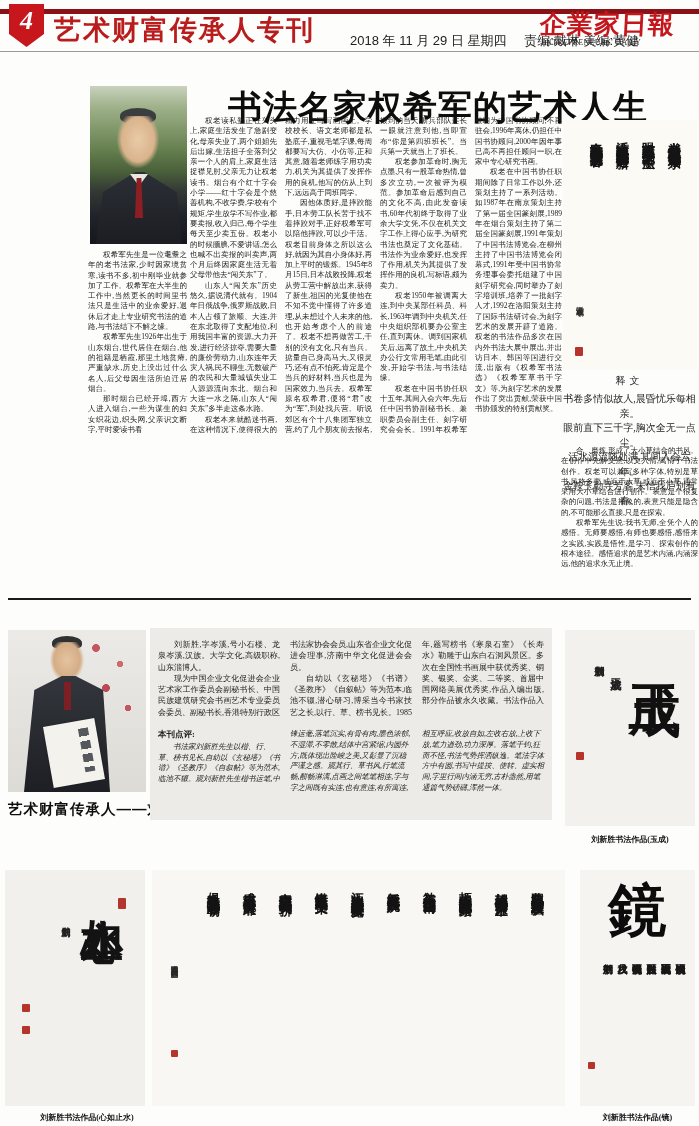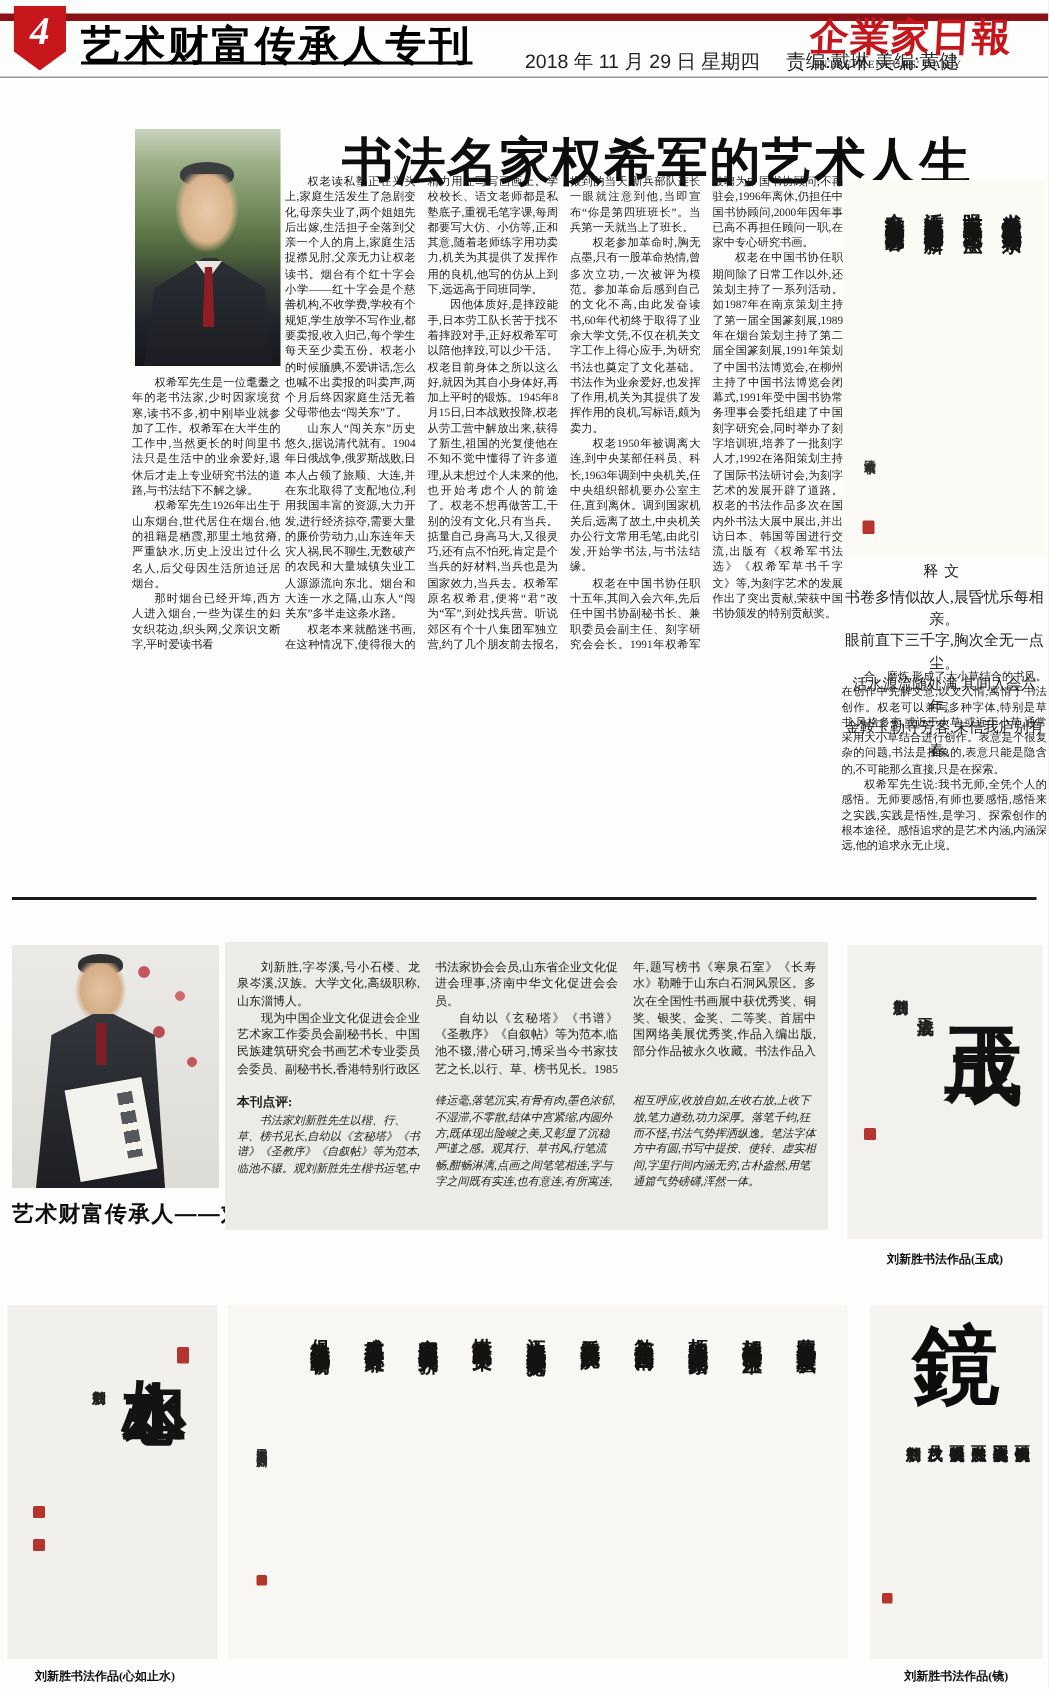--- a/index.html
+++ b/index.html
@@ -6,21 +6,21 @@
   .page{position:relative;width:699px;height:1126px;margin:0 auto;background:#fdfdfc;overflow:hidden;
         font-family:"Liberation Serif",serif;color:#1c1c1c;}
   .abs{position:absolute;}
   
   .top-bar{left:0;top:9px;width:699px;height:5px;background:#8a1216;}
   .page-badge{left:9px;top:4px;width:35px;height:43px;background:#c8161d;
       clip-path:polygon(0 0,100% 0,100% 70%,50% 100%,0 70%);
       display:flex;align-items:flex-start;justify-content:center;}
   .page-badge span{color:#fff;font:italic 900 26px "Liberation Serif",serif;line-height:34px;}
   .section-title{left:54px;top:12px;font-family:"Liberation Sans",sans-serif;font-weight:900;
-      font-size:27px;letter-spacing:2px;color:#000000;white-space:nowrap;text-decoration:underline;}
+      font-size:27px;letter-spacing:2px;color:#b91c1c;white-space:nowrap;}
   .date-line{left:350px;top:32px;font-family:"Liberation Sans",sans-serif;font-size:13px;color:#222;white-space:nowrap;}
   .date-line span{margin-right:14px;}
   .masthead{left:540px;top:7px;font-weight:900;font-size:26px;letter-spacing:1px;color:#c4171d;
       white-space:nowrap;transform:skewX(-3deg);}
   .masthead-en{left:541px;top:38px;font-size:7.5px;letter-spacing:.6px;color:#222;white-space:nowrap;}
   .header-rule{left:0;top:51px;width:699px;height:1px;background:#9a9a9a;}
   
   .headline{left:228px;top:58px;font-size:34px;font-weight:900;letter-spacing:1px;color:#0d0d0d;white-space:nowrap;margin-top:27px;}
   .photo-quan{left:90px;top:86px;width:97px;height:158px;overflow:hidden;
       background:linear-gradient(180deg,#c9d2bd 0%,#9db088 14%,#66804f 40%,#4a603a 54%,#343a35 66%,#20232a 82%,#15171c 100%);}
@@ -82,21 +82,21 @@
   .bl-panel{left:5px;top:870px;width:140px;height:236px;background:#f1f0ec;writing-mode:vertical-rl;padding:16px 14px;}
   .bl-main{font-size:42px;font-weight:900;line-height:58px;color:#131313;}
   .bl-sig{font-size:9px;font-weight:700;line-height:14px;margin-top:34px;color:#222;}
   .bm-panel{left:152px;top:870px;width:413px;height:236px;background:#f8f7f3;writing-mode:vertical-rl;padding:12px 10px;}
   .bm-panel .vcol{font-size:13px;font-weight:700;line-height:36px;letter-spacing:1px;color:#141414;}
   .bm-sig{font-size:7.5px;line-height:12px;margin-top:10px;color:#2a2a2a;}
   .br-panel{left:580px;top:870px;width:115px;height:236px;background:#f5f4f0;}
   .jing-main{position:absolute;left:0;top:2px;width:115px;text-align:center;font-size:58px;font-weight:900;color:#0c0c0c;}
   .jing-cols{position:absolute;right:8px;top:86px;width:100px;height:140px;writing-mode:vertical-rl;}
   .jing-cols .vcol{font-size:10px;font-weight:700;line-height:14.5px;color:#181818;}
-  .bl-caption{left:0;top:1112px;width:140px;}
+  .bl-caption{left:17px;top:1112px;width:140px;}
   .bm-caption{left:152px;top:1112px;width:413px;}
   .br-caption{left:580px;top:1112px;width:115px;}
 </style>
 </head>
 <body>
 
 <div class="page">
 
   <div class="abs top-bar"></div>
   <div class="abs page-badge">

